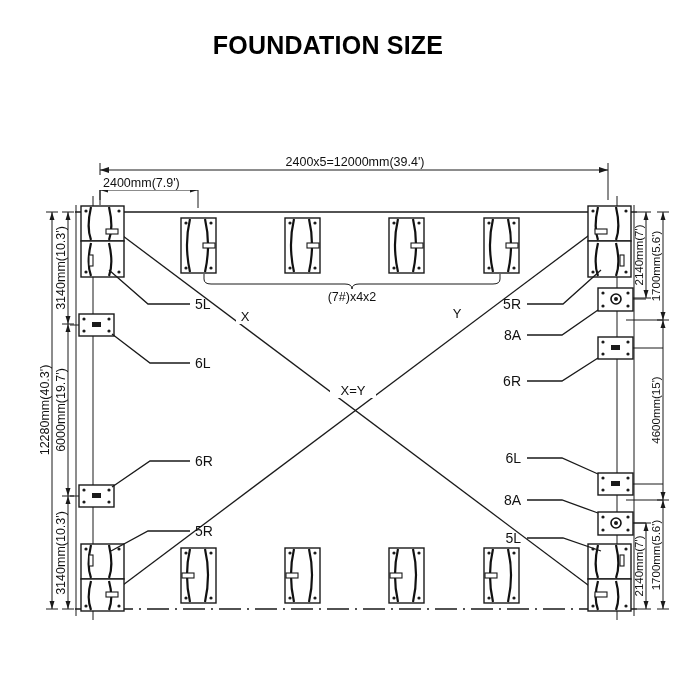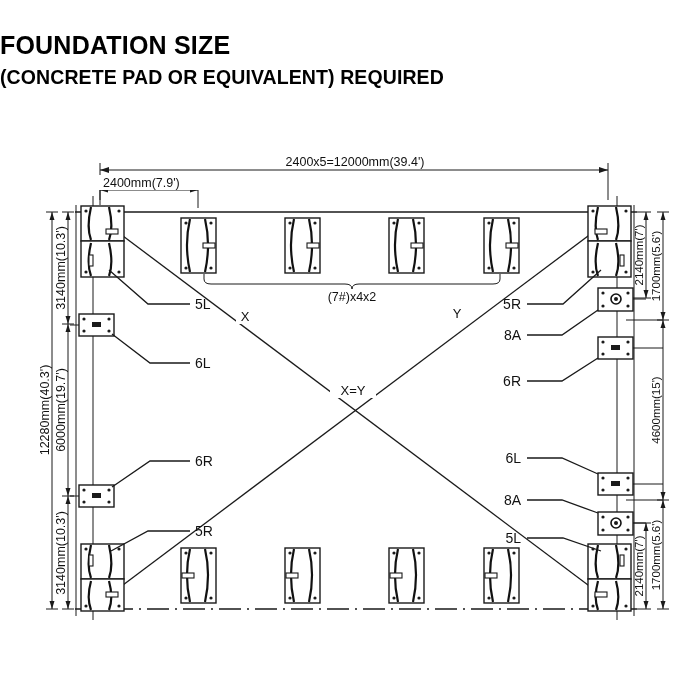--- a/index.html
+++ b/index.html
@@ -19,21 +19,21 @@
     position: relative;
     width: 700px;
     height: 700px;
     background: #ffffff;
   }
   .title-block {
     position: absolute;
     top: 30px;
     left: 0;
     width: 656px;
-    text-align: left;
+    text-align: center;
   }
   .title-line1 {
     font-size: 25px;
     font-weight: bold;
     letter-spacing: 0.2px;
     line-height: 30px;
     margin: 0;
   }
   .title-line2 {
     font-size: 19.5px;
@@ -78,21 +78,20 @@
   .slot { fill: #ffffff; stroke: #1a1a1a; stroke-width: 1.1; }
   .postcurve { stroke: #111111; stroke-width: 2.2; fill: none; }
 </style>
 </head>
 <body>
 
 <div id="page">
 
   <div class="title-block">
     <div class="title-line1">FOUNDATION SIZE</div>
-    <div class="title-line2">(CONCRETE PAD OR EQUIVALENT) REQUIRED</div>
   </div>
 
   <svg class="drawing" viewBox="0 0 700 700">
 
     <g>
 
       <line class="ln thin2" x1="75" y1="212" x2="637" y2="212"></line>
 
       <line class="ln thin2" x1="75" y1="609" x2="637" y2="609" stroke-dasharray="22 6 2 6"></line>
 

